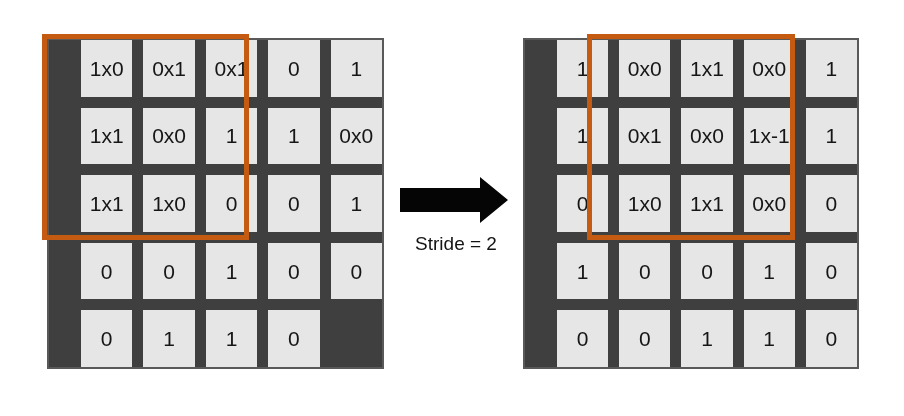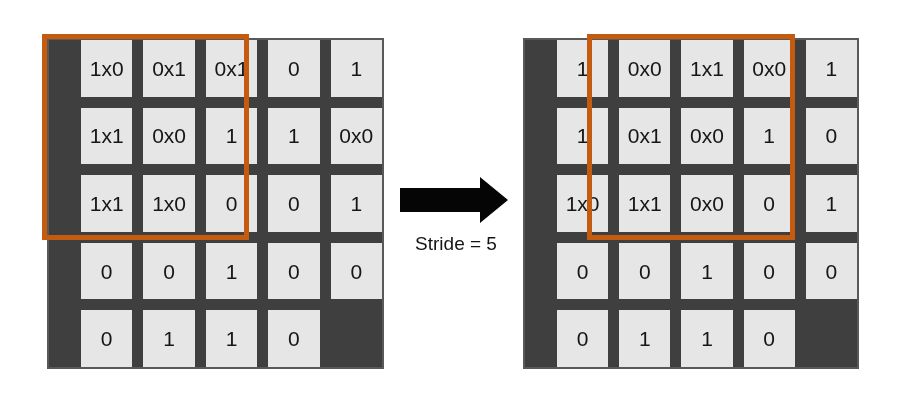--- a/index.html
+++ b/index.html
@@ -59,31 +59,32 @@
       <div class="cell" style="background: rgb(231, 230, 230); color: rgb(22, 22, 22);">1</div>
       <div class="cell" style="background: rgb(231, 230, 230); color: rgb(22, 22, 22);">0</div>
     </div>
 
   <div class="highlight" style="left: 42px; top: 34px; width: 207px; height: 206px; border-color: rgb(197, 90, 17);"></div>
 
   <svg class="arrow" viewBox="0 0 108 46" xmlns="http://www.w3.org/2000/svg" aria-hidden="true">
     <polygon points="0,11 80,11 80,0 108,23 80,46 80,35 0,35" fill="#050505"></polygon>
   </svg>
 
-  <div class="stride-label">Stride = 5</div>
+  <div class="stride-label">Stride = 2</div>
 
   <div class="grid" id="right-grid" style="left: 523px; top: 38px; width: 336px; height: 331px; background: rgb(63, 63, 63); border-color: rgb(89, 89, 89);">
       <div class="cell" style="background: rgb(231, 230, 230); color: rgb(22, 22, 22);">1</div>
       <div class="cell" style="background: rgb(231, 230, 230); color: rgb(22, 22, 22);">0x0</div>
       <div class="cell" style="background: rgb(231, 230, 230); color: rgb(22, 22, 22);">1x1</div>
       <div class="cell" style="background: rgb(231, 230, 230); color: rgb(22, 22, 22);">0x0</div>
       <div class="cell" style="background: rgb(231, 230, 230); color: rgb(22, 22, 22);">1</div>
       <div class="cell" style="background: rgb(231, 230, 230); color: rgb(22, 22, 22);">1</div>
       <div class="cell" style="background: rgb(231, 230, 230); color: rgb(22, 22, 22);">0x1</div>
       <div class="cell" style="background: rgb(231, 230, 230); color: rgb(22, 22, 22);">0x0</div>
+      <div class="cell" style="background: rgb(231, 230, 230); color: rgb(22, 22, 22);">1x-1</div>
       <div class="cell" style="background: rgb(231, 230, 230); color: rgb(22, 22, 22);">1</div>
       <div class="cell" style="background: rgb(231, 230, 230); color: rgb(22, 22, 22);">0</div>
       <div class="cell" style="background: rgb(231, 230, 230); color: rgb(22, 22, 22);">1x0</div>
       <div class="cell" style="background: rgb(231, 230, 230); color: rgb(22, 22, 22);">1x1</div>
       <div class="cell" style="background: rgb(231, 230, 230); color: rgb(22, 22, 22);">0x0</div>
       <div class="cell" style="background: rgb(231, 230, 230); color: rgb(22, 22, 22);">0</div>
       <div class="cell" style="background: rgb(231, 230, 230); color: rgb(22, 22, 22);">1</div>
       <div class="cell" style="background: rgb(231, 230, 230); color: rgb(22, 22, 22);">0</div>
       <div class="cell" style="background: rgb(231, 230, 230); color: rgb(22, 22, 22);">0</div>
       <div class="cell" style="background: rgb(231, 230, 230); color: rgb(22, 22, 22);">1</div>

